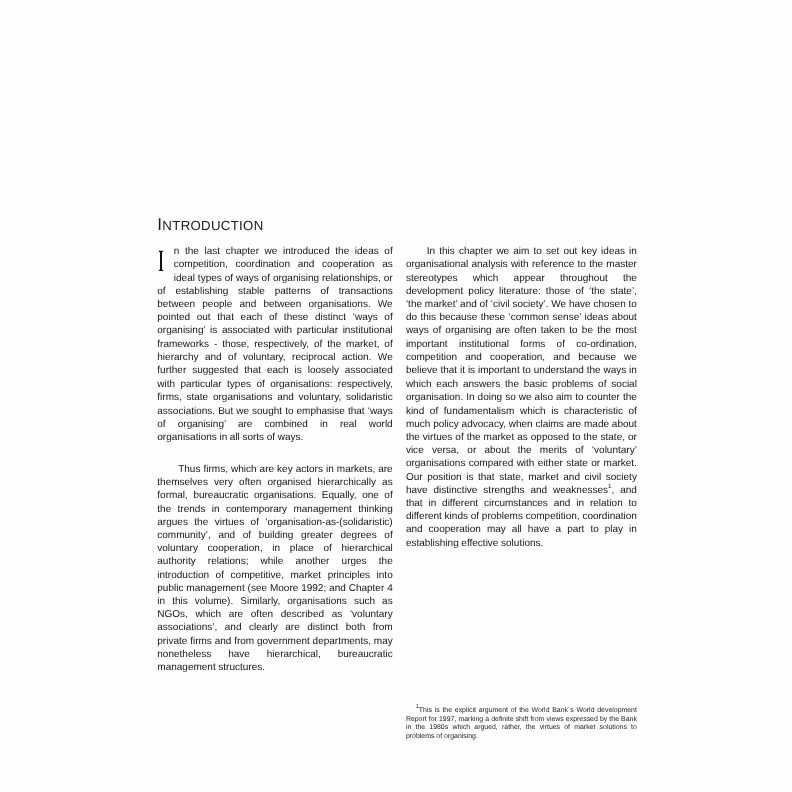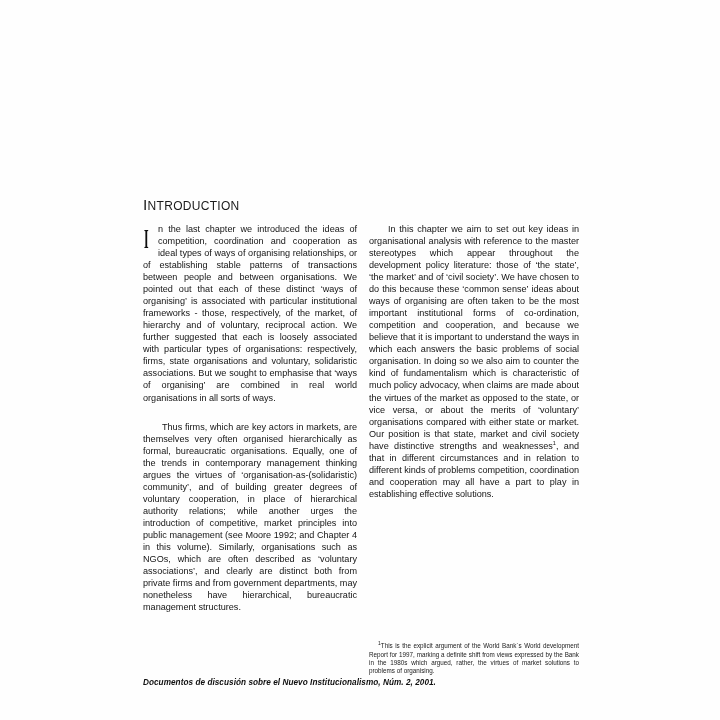--- a/index.html
+++ b/index.html
@@ -148,15 +148,14 @@
         <p class="body-text right-top-indent"><span>In this chapter we aim to set out key ideas in organisational analysis with reference to the master stereotypes which appear throughout the development policy literature: those of ‘the state’, ‘the market’ and of ‘civil society’. We have chosen to do this because these ‘common sense’ ideas about ways of organising are often taken to be the most important institutional forms of co-ordination, competition and cooperation, and because we believe that it is important to understand the ways in which each answers the basic problems of social organisation. In doing so we also aim to counter the kind of fundamentalism which is characteristic of much policy advocacy, when claims are made about the virtues of the market as opposed to the state, or vice versa, or about the merits of ‘voluntary’ organisations compared with either state or market. Our position is that state, market and civil society have distinctive strengths and weaknesses</span><sup class="fn-ref">1</sup><span>, and that in different circumstances and in relation to different kinds of problems competition, coordination and cooperation may all have a part to play in establishing effective solutions.</span></p>
 
         <div class="spacer"></div>
 
         <p class="footnote"><span class="fn-mark">1</span><span>This is the explicit argument of the World Bank´s World  development Report for 1997, marking a definite shift from views expressed by the Bank in the 1980s which argued, rather, the virtues of market solutions to problems of organising.</span></p>
       </div>
 
     </div>
   </div>
 
-  <div class="footer">Documentos de discusión sobre el Nuevo Institucionalismo, Núm. 2, 2001.</div>
 
 </div>
 
 </body></html>

